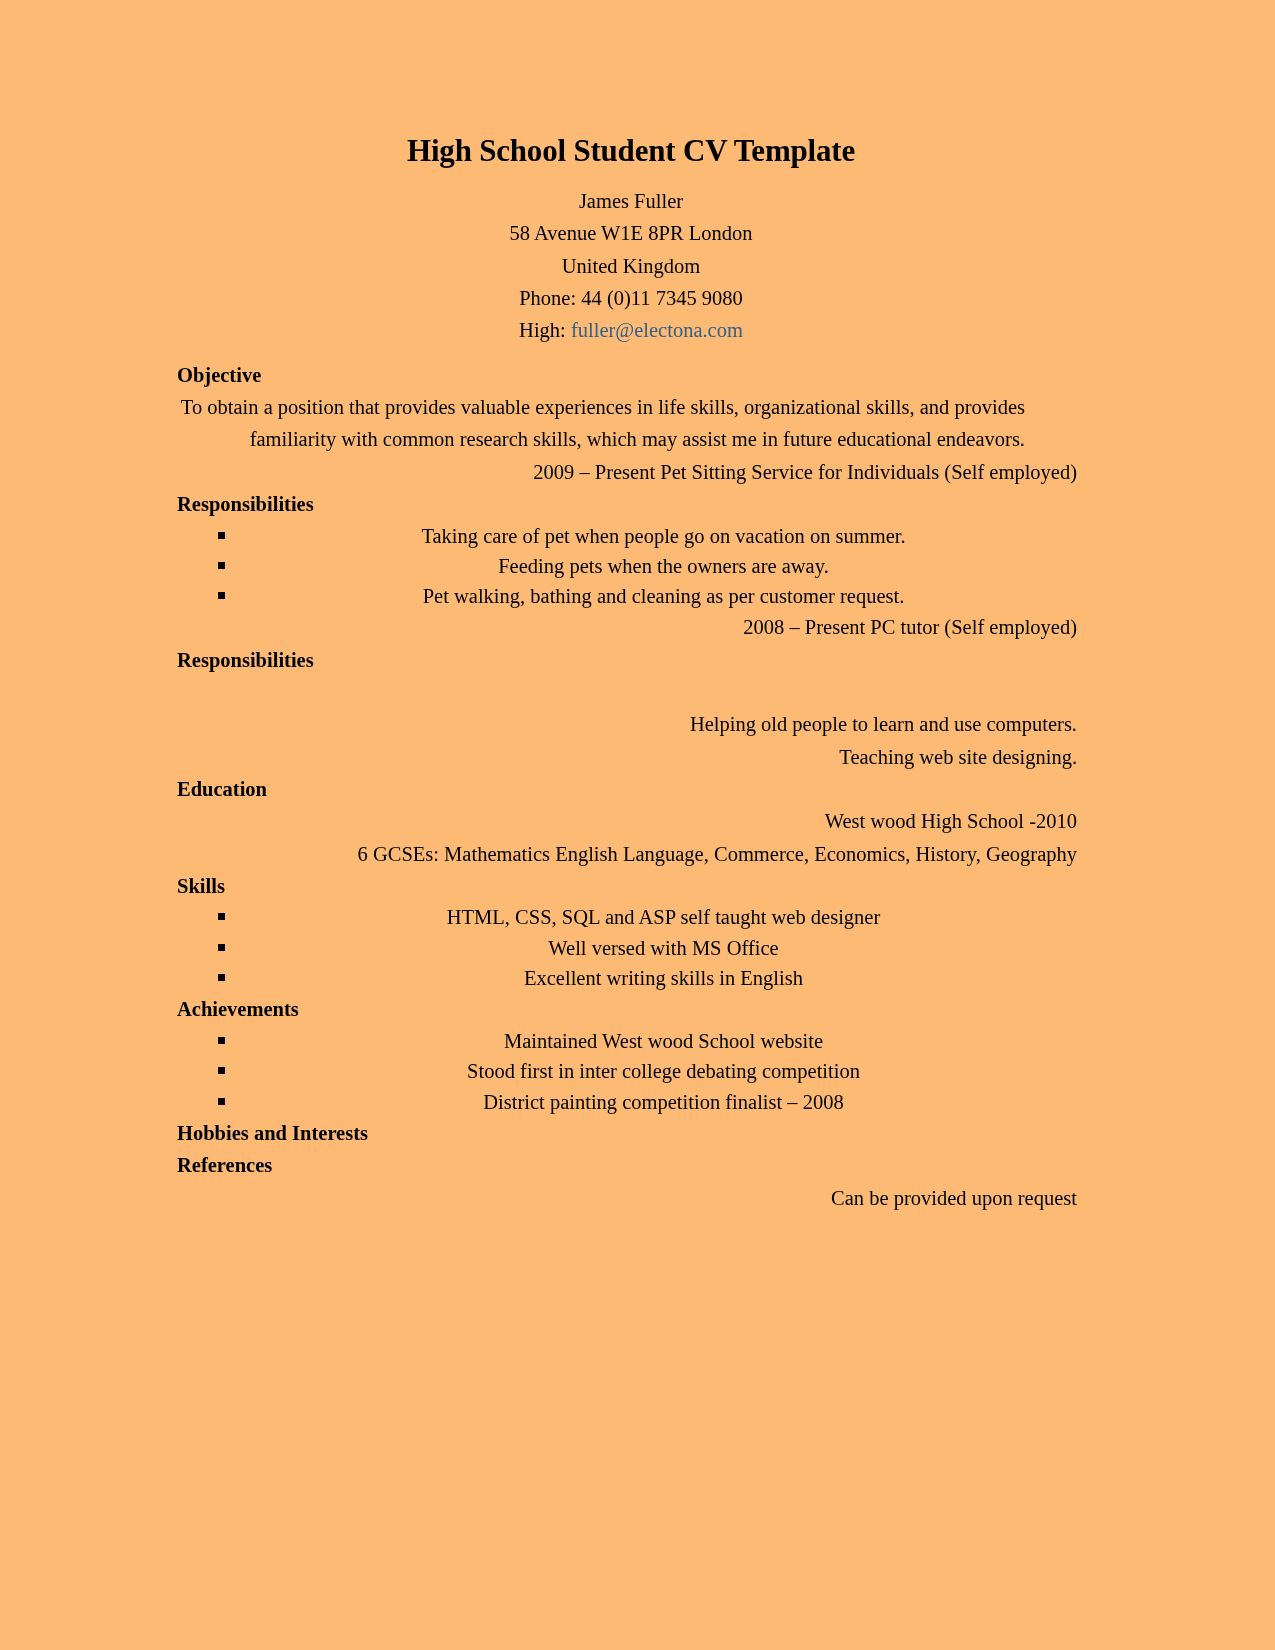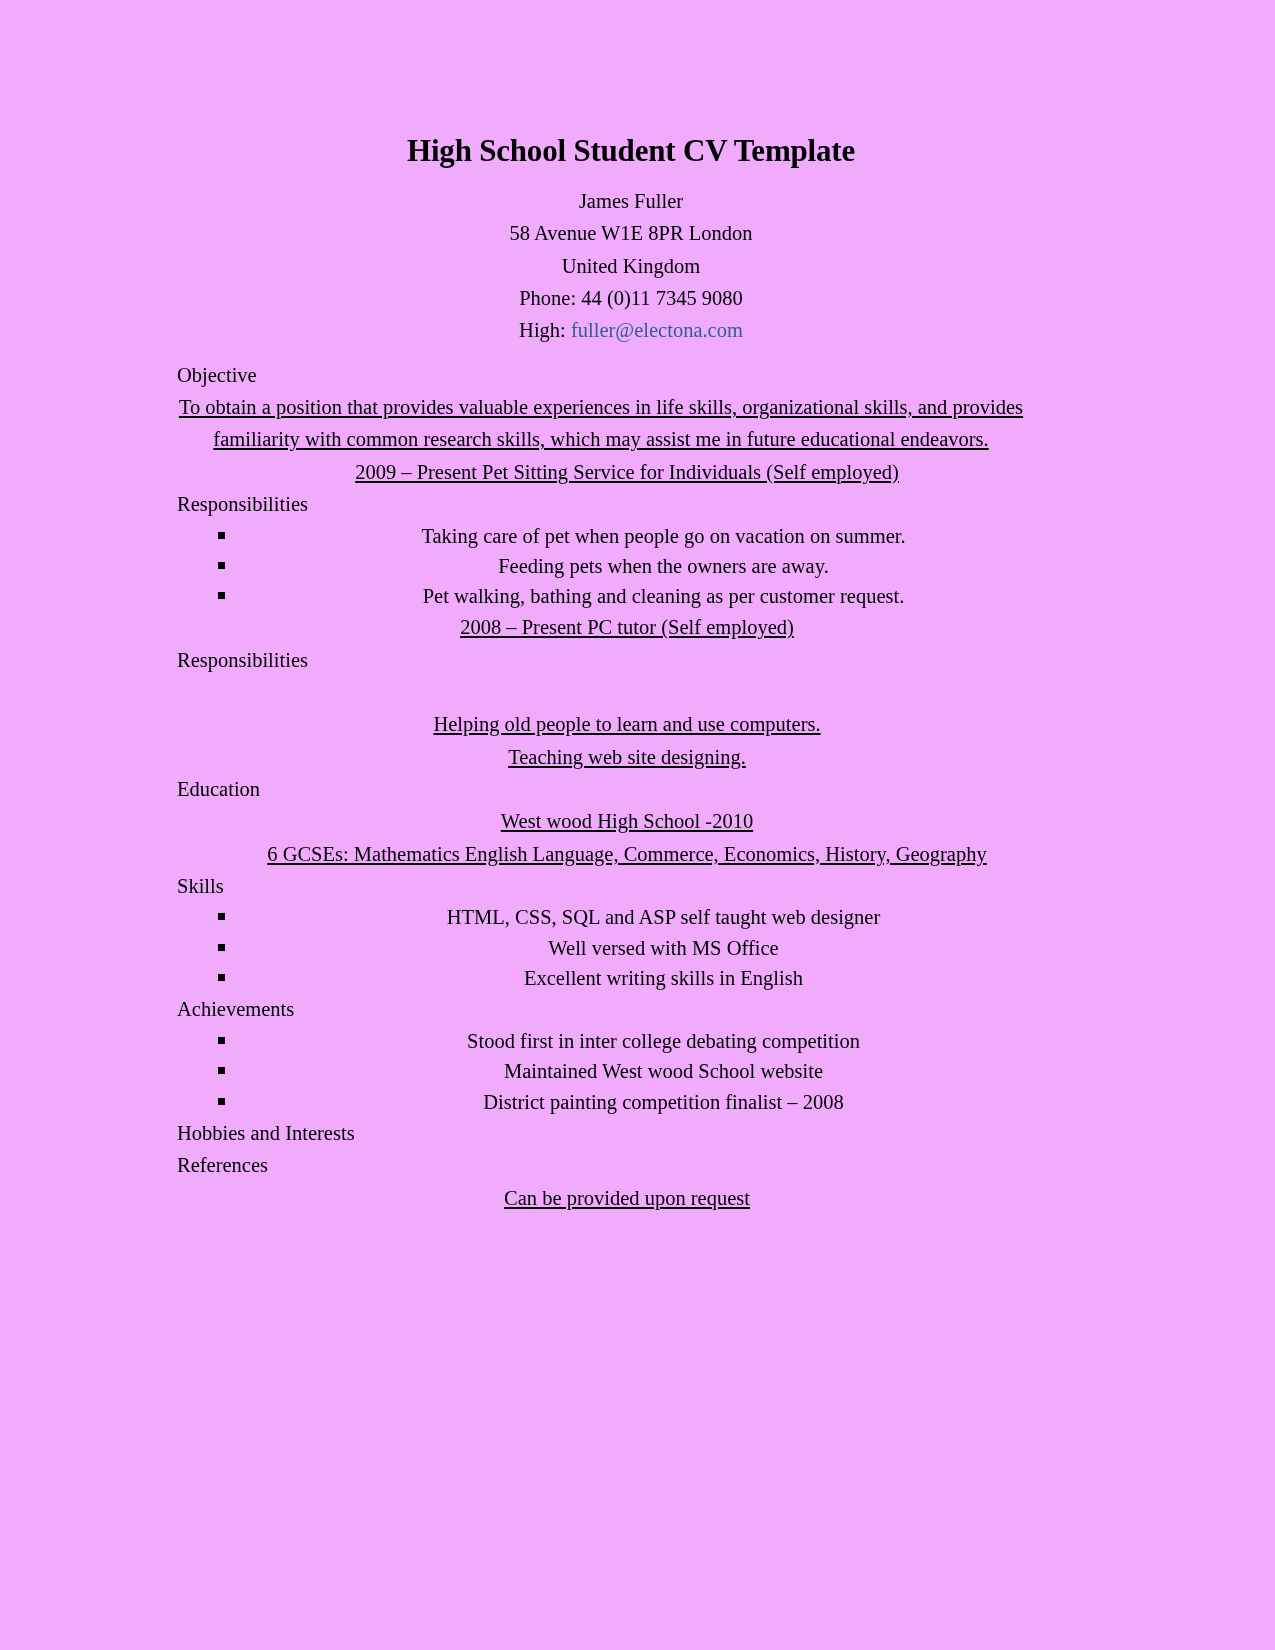--- a/index.html
+++ b/index.html
@@ -9,21 +9,21 @@
     background: #ffffff;
   }
   body {
     font-family: "Liberation Serif", "DejaVu Serif", serif;
     color: #000000;
   }
   .page {
     position: relative;
     width: 1275px;
     height: 1650px;
-    background: #f0abfc;
+    background: #fdba74;
     overflow: hidden;
     box-sizing: border-box;
   }
   .doc {
     position: absolute;
     left: 177px;
     top: 132px;
     width: 900px;
   }
   
@@ -54,27 +54,27 @@
     color: #2f5f8b;
     cursor: pointer;
     margin-top: 46px;
   }
   
   .section-head {
     font-size: 20.5px;
     line-height: 1.58;
     margin: 0;
     text-align: left;
+    font-weight: bold;
   }
   .para {
     font-size: 20.5px;
     line-height: 1.58;
     margin: 0;
-    text-align: center;
-    text-decoration: underline;
+    text-align: right;
   }
   .para.wrap {
     width: 848px;
   }
   .blank-line {
     font-size: 20.5px;
     line-height: 1.58;
     height: 32px;
   }
   
@@ -160,25 +160,25 @@
       <li class="bullet-item">
         <span class="bullet-marker"></span>
         <span>Excellent writing skills in English</span>
       </li>
     </ul>
 
     <p class="section-head">Achievements</p>
     <ul class="bullets">
       <li class="bullet-item">
         <span class="bullet-marker"></span>
-        <span>Stood first in inter college debating competition</span>
+        <span>Maintained West wood School website</span>
       </li>
       <li class="bullet-item">
         <span class="bullet-marker"></span>
-        <span>Maintained West wood School website</span>
+        <span>Stood first in inter college debating competition</span>
       </li>
       <li class="bullet-item">
         <span class="bullet-marker"></span>
         <span>District painting competition finalist – 2008</span>
       </li>
     </ul>
 
     <p class="section-head">Hobbies and Interests</p>
 
     <p class="section-head">References</p>

